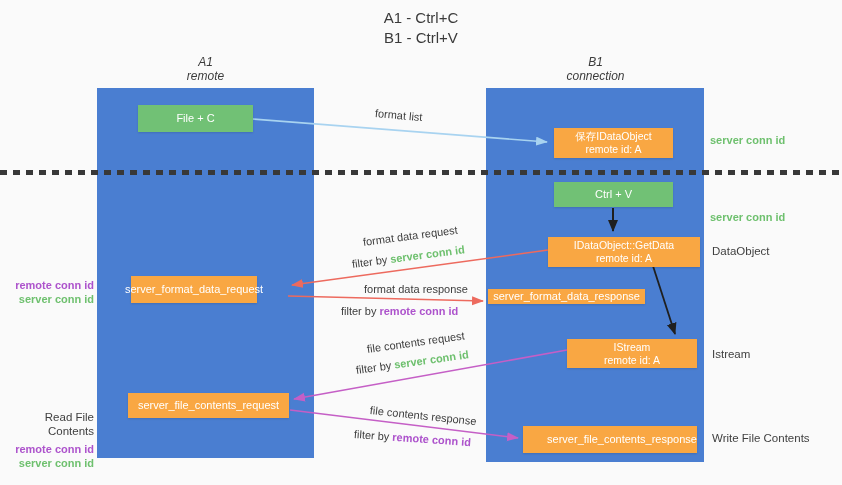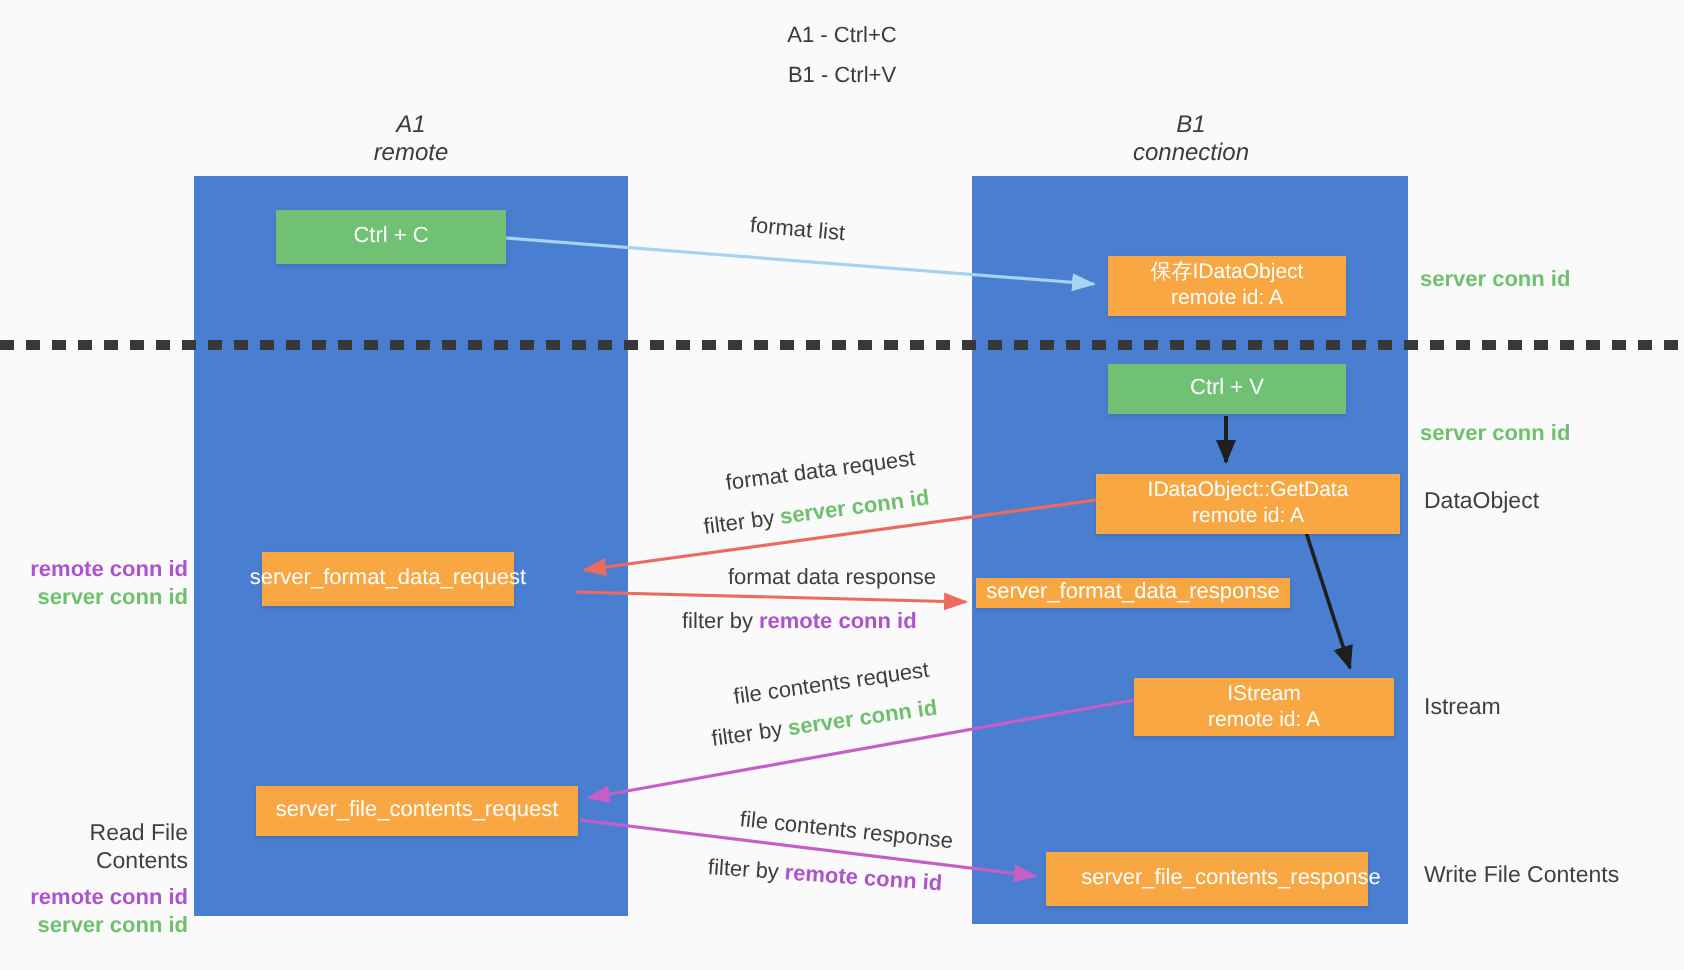--- a/index.html
+++ b/index.html
@@ -20,21 +20,21 @@
   body{
     background:var(--bg);
     font-family:"Liberation Sans","DejaVu Sans",sans-serif;
     position:relative;
     overflow:hidden;
     color:var(--text-gray);
   }
   .stage{position:absolute;inset:0;}
   .title{
     position:absolute;left:0;top:8px;width:842px;
-    text-align:center;font-size:11px;line-height:20px;color:#3a3a3a;
+    text-align:center;font-size:15px;line-height:20px;color:#3a3a3a;
   }
   .lane-header{
     position:absolute;top:55px;width:217px;text-align:center;
     font-size:12px;line-height:14px;color:#3c3c3c;font-style:italic;
   }
   .lane{position:absolute;background:var(--lane);}
   .lane-a1{left:97px;top:88px;width:217px;height:370px;}
   .lane-b1{left:486px;top:88px;width:218px;height:374px;}
   .divider{
     position:absolute;left:0;top:170px;width:842px;height:5px;
@@ -113,21 +113,21 @@
     <line x1="253" y1="119" x2="547" y2="142" style="stroke:var(--arrow-blue)" stroke-width="1.6" marker-end="url(#mBlue)"></line>
     <line x1="613" y1="208" x2="613" y2="231" style="stroke:var(--arrow-black)" stroke-width="2" marker-end="url(#mBlk)"></line>
     <line x1="548" y1="250" x2="292" y2="285" style="stroke:var(--arrow-red)" stroke-width="1.6" marker-end="url(#mRed)"></line>
     <line x1="288" y1="296" x2="483" y2="301" style="stroke:var(--arrow-red)" stroke-width="1.6" marker-end="url(#mRed)"></line>
     <line x1="653" y1="266" x2="675" y2="334" style="stroke:var(--arrow-black)" stroke-width="1.8" marker-end="url(#mBlk)"></line>
     <line x1="567" y1="350" x2="294" y2="399" style="stroke:var(--arrow-magenta)" stroke-width="1.6" marker-end="url(#mMag)"></line>
     <line x1="290" y1="410" x2="518" y2="438" style="stroke:var(--arrow-magenta)" stroke-width="1.6" marker-end="url(#mMag)"></line>
   </svg>
 
   <div class="node green" style="left:138px;top:105px;width:115px;height:27px;">
-    <span>Ctrl + C</span>
+    <span>File + C</span>
   </div>
 
   <div class="node orange small" style="left:554px;top:128px;width:119px;height:30px;">
     <div>保存IDataObject</div>
     <div>remote id: A</div>
   </div>
 
   <div class="node green" style="left:554px;top:182px;width:119px;height:25px;">
     <span>Ctrl + V</span>
   </div>
@@ -147,21 +147,21 @@
 
   <div class="node orange small" style="left:567px;top:339px;width:130px;height:29px;">
     <div>IStream</div>
     <div>remote id: A</div>
   </div>
 
   <div class="node orange" style="left:128px;top:393px;width:161px;height:25px;">
     <span>server_file_contents_request</span>
   </div>
 
-  <div class="node orange" style="left:523px;top:426px;width:161px;height:27px;padding-left:24px;">
+  <div class="node orange" style="left:523px;top:426px;width:174px;height:27px;padding-left:24px;">
     <span>server_file_contents_response</span>
   </div>
 
   <div class="flow-label" style="left:375px;top:107px;transform:rotate(5deg);">
     <span>format list</span>
   </div>
 
   <div class="flow-label" style="left:363px;top:236px;transform:rotate(-7.5deg);">
     <span>format data request</span>
   </div>

